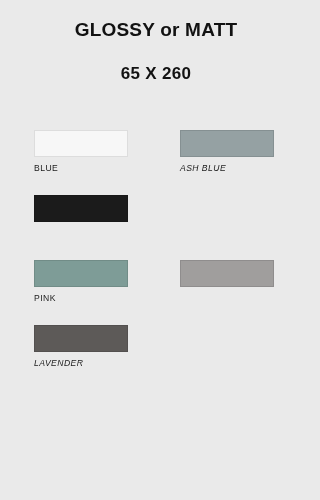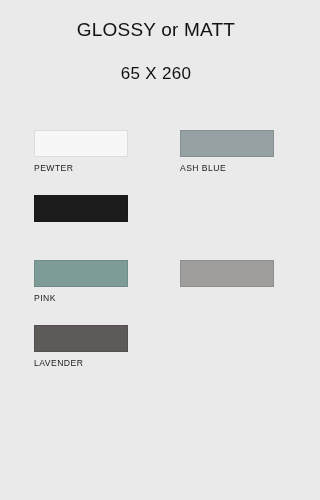--- a/index.html
+++ b/index.html
@@ -23,29 +23,29 @@
     box-sizing: border-box;
   }
 
   
   .heading-block {
     text-align: center;
     padding-top: 19px;
   }
   .title-main {
     font-size: 19px;
-    font-weight: 400;
+    font-weight: 700;
     letter-spacing: 0.2px;
     line-height: 22px;
     margin: 0;
     color: #121212;
   }
   .title-sub {
     font-size: 17px;
-    font-weight: 400;
+    font-weight: 700;
     letter-spacing: 0.3px;
     line-height: 20px;
     margin: 0;
     padding-top: 23px;
     color: #121212;
   }
 
   
   .swatch-grid {
     position: absolute;
@@ -56,20 +56,21 @@
   .swatch-row {
     display: flex;
     height: 65px;
   }
   .swatch-cell {
     width: 94px;
     margin-right: 52px;
   }
   .swatch-cell:last-child {
     margin-right: 0;
+    font-style: italic;
   }
   .swatch-chip {
     width: 94px;
     height: 27px;
     box-sizing: border-box;
     border: 1px solid rgba(0, 0, 0, 0.10);
     display: block;
   }
   .swatch-label {
     display: block;
@@ -89,21 +90,21 @@
   <div class="heading-block">
     <h1 class="title-main">GLOSSY or MATT</h1>
     <h2 class="title-sub">65 X 260</h2>
   </div>
 
   <div class="swatch-grid">
 
     <div class="swatch-row">
       <div class="swatch-cell">
         <span class="swatch-chip" style="background: rgb(247, 247, 247);"></span>
-        <span class="swatch-label">PEWTER</span>
+        <span class="swatch-label">BLUE</span>
       </div>
       <div class="swatch-cell">
         <span class="swatch-chip" style="background: rgb(149, 161, 163);"></span>
         <span class="swatch-label">ASH BLUE</span>
       </div>
     </div>
 
     <div class="swatch-row">
       <div class="swatch-cell">
         <span class="swatch-chip" style="background: rgb(27, 27, 27);"></span>

